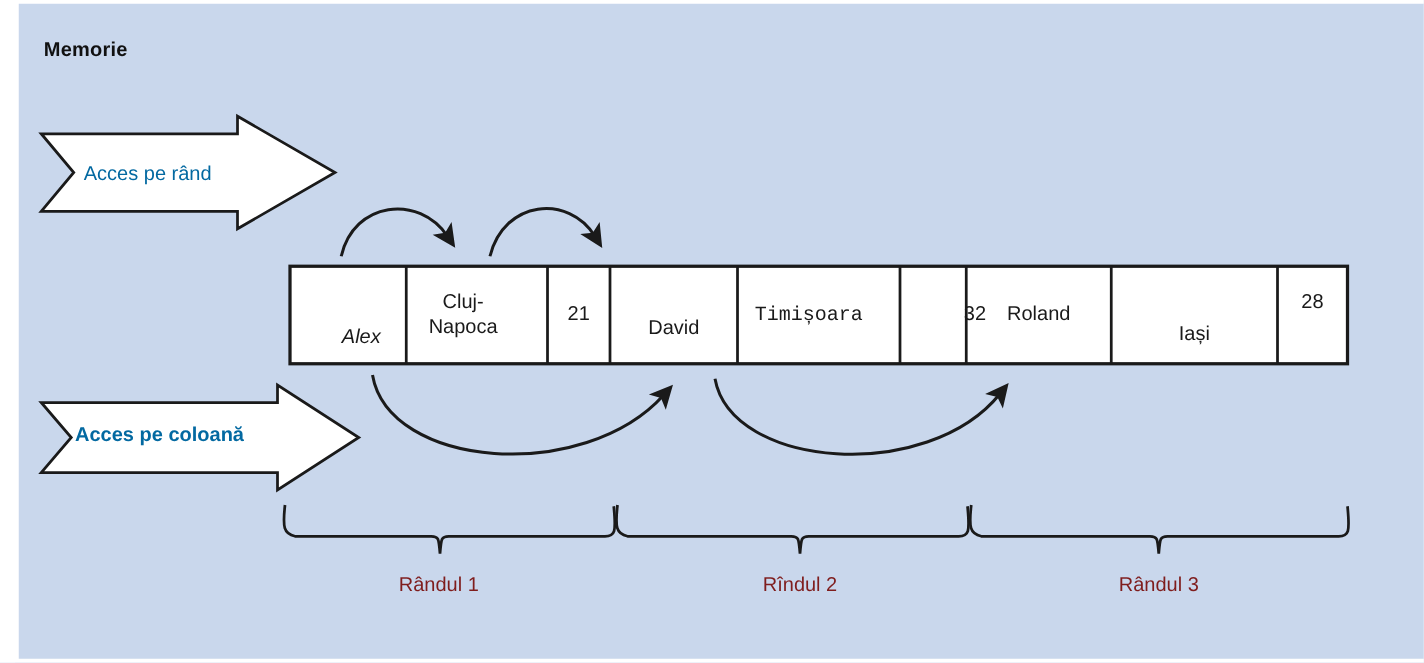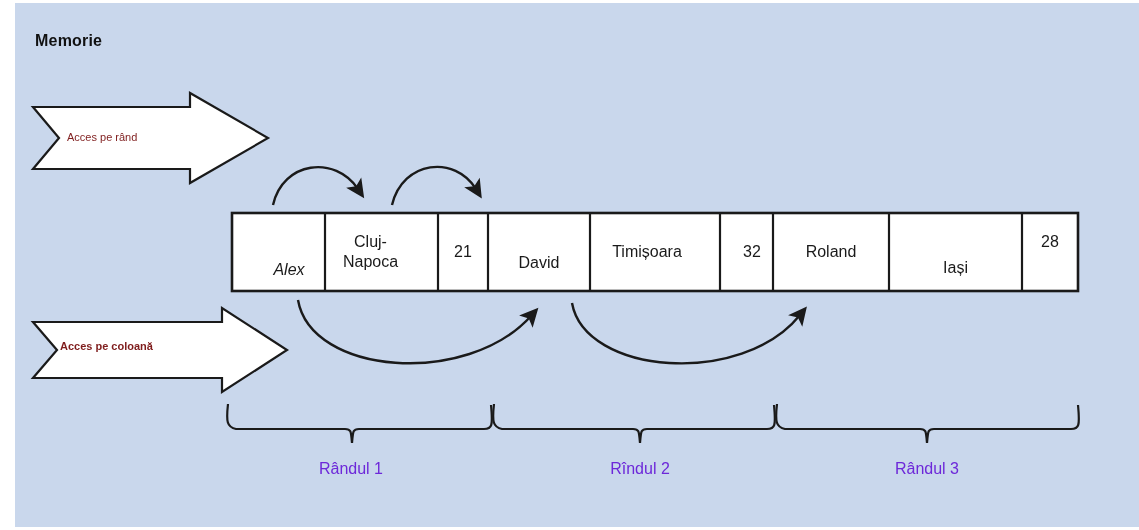--- a/index.html
+++ b/index.html
@@ -30,43 +30,43 @@
     position: absolute;
     left: 20px;
     top: 29px;
     font-size: 16px;
     font-weight: bold;
     letter-spacing: .2px;
     color: #111111;
   }
   .arrow-label {
     position: absolute;
-    font-size: 11px;
-    color: #7f1d1d;
+    font-size: 16px;
+    color: #0369a1;
     white-space: nowrap;
     pointer-events: none;
   }
   #arrow-row-label  { left: 52px;  top: 128px; }
   #arrow-col-label  { left: 45px;  top: 337px; font-weight: bold; }
 
   .cell-text {
     position: absolute;
     display: flex;
     align-items: center;
     justify-content: center;
     text-align: center;
     font-size: 16px;
     line-height: 20px;
     color: #1a1a1a;
     pointer-events: none;
   }
   .brace-label {
     position: absolute;
     font-size: 16px;
-    color: #6d28d9;
+    color: #7f1d1d;
     text-align: center;
     white-space: nowrap;
     pointer-events: none;
   }
 </style>
 </head>
 <body>
 
 <div id="canvas">
 
@@ -116,22 +116,22 @@
   </svg>
 
   <div class="arrow-label" id="arrow-row-label">Acces pe rând</div>
   <div class="arrow-label" id="arrow-col-label">Acces pe coloană</div>
 
   <div id="cells-layer">
       <div class="cell-text" style="left: 217px; top: 228px; width: 114px; height: 78px; display: flex; flex-direction: column; justify-content: center; font-style: italic;">Alex</div>
       <div class="cell-text" style="left: 310px; top: 210px; width: 91px; height: 78px; display: flex; flex-direction: column; justify-content: center;">Cluj-<br>Napoca</div>
       <div class="cell-text" style="left: 423px; top: 210px; width: 50px; height: 78px; display: flex; flex-direction: column; justify-content: center; border-radius: 18px;">21</div>
       <div class="cell-text" style="left: 473px; top: 210px; width: 102px; height: 100px; display: flex; flex-direction: column; justify-content: center;">David</div>
-      <div class="cell-text" style="left: 575px; top: 210px; width: 114px; height: 78px; display: flex; flex-direction: column; justify-content: center;">Timișoara</div>
-      <div class="cell-text" style="left: 702px; top: 210px; width: 70px; height: 78px; display: flex; flex-direction: column; justify-content: center;">32</div>
+      <div class="cell-text" style="left: 575px; top: 210px; width: 114px; height: 78px; display: flex; flex-direction: column; justify-content: center; font-family: Liberation Mono, monospace;">Timișoara</div>
+      <div class="cell-text" style="left: 730px; top: 210px; width: 70px; height: 78px; display: flex; flex-direction: column; justify-content: center;">32</div>
       <div class="cell-text" style="left: 758px; top: 210px; width: 116px; height: 78px; display: flex; flex-direction: column; justify-content: center;">Roland</div>
       <div class="cell-text" style="left: 874px; top: 226px; width: 133px; height: 78px; display: flex; flex-direction: column; justify-content: center;">Iași</div>
       <div class="cell-text" style="left: 1007px; top: 210px; width: 56px; height: 58px; display: flex; flex-direction: column; justify-content: center;">28</div>
     </div>
 
   <div id="braces-layer">
       <div class="brace-label" style="left: 236px; width: 200px; top: 457px;">Rândul 1</div>
       <div class="brace-label" style="left: 525px; width: 200px; top: 457px;">Rîndul 2</div>
       <div class="brace-label" style="left: 812px; width: 200px; top: 457px;">Rândul 3</div>
     </div>

